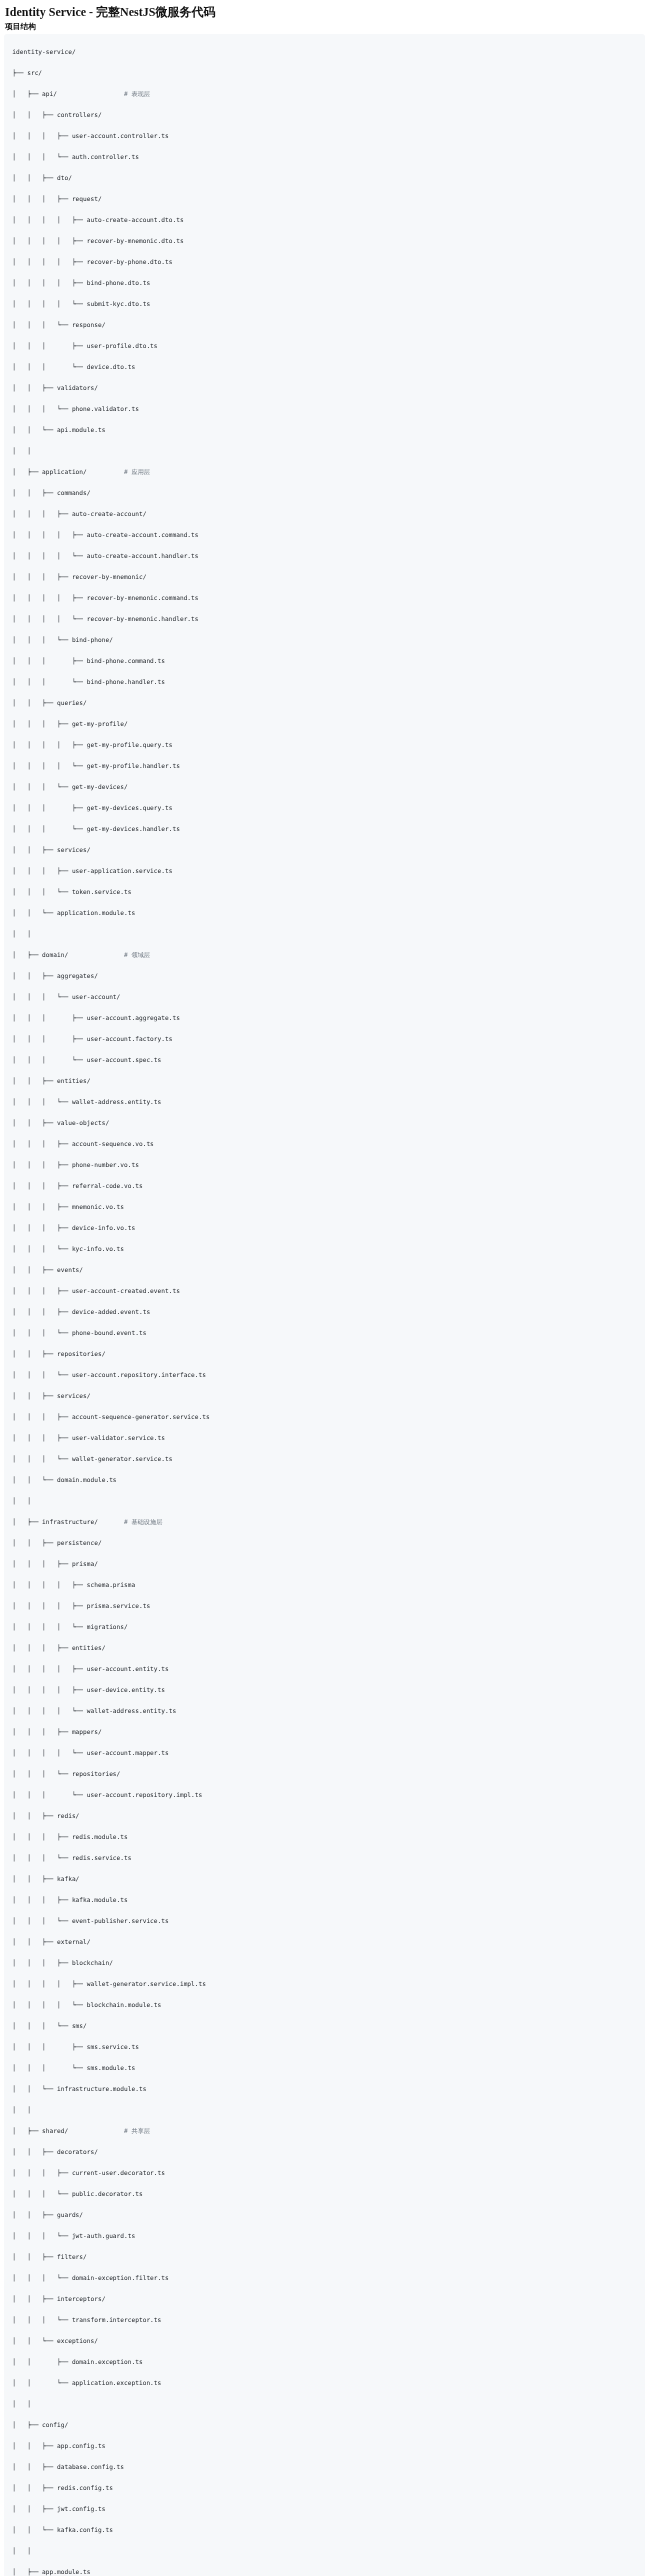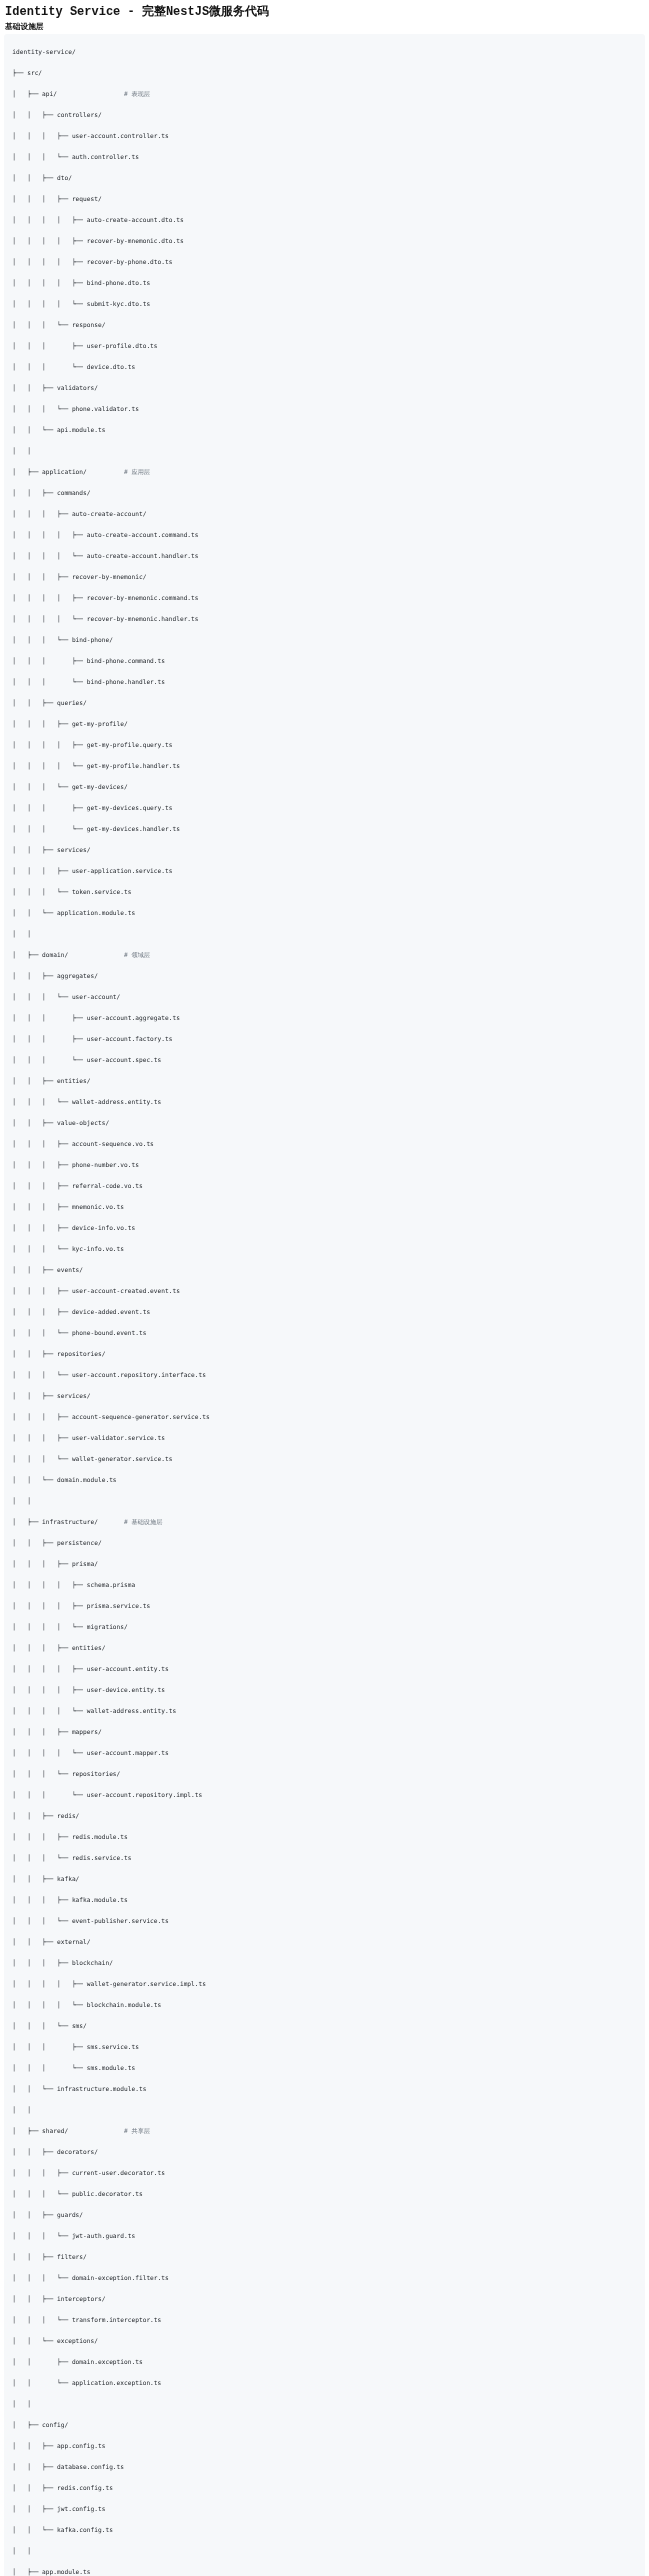--- a/index.html
+++ b/index.html
@@ -11,21 +11,21 @@
     --lh:21px;
   }
   *{box-sizing:border-box;}
   html,body{margin:0;padding:0;background:var(--page-bg);}
   body{
     padding:5.2px 4.1px;
     width:649px;
     font-family:"Liberation Sans","DejaVu Sans",sans-serif;
   }
   h1{
-    font-family:Liberation Mono, monospace;
+    font-family:Liberation Serif, serif;
     font-weight:bold;
     font-size:12px;
     line-height:14.4px;
     color:var(--heading);
     margin:0 0 2.1px 1px;
   }
   h2{
     font-family:"Liberation Serif","DejaVu Serif",serif;
     font-weight:bold;
     font-size:7.7px;
@@ -46,21 +46,21 @@
     white-space:pre;
     height:var(--lh);
     line-height:var(--lh);
   }
   .tree-comment{color:var(--comment);}
 </style>
 </head>
 <body>
 
 <h1>Identity Service - 完整NestJS微服务代码</h1>
-<h2>基础设施层</h2>
+<h2>项目结构</h2>
 
 <div class="code-block">
     <div class="tree-line">identity-service/</div>
     <div class="tree-line">├── src/</div>
     <div class="tree-line">│   ├── api/                  <span class="tree-comment"># 表现层</span></div>
     <div class="tree-line">│   │   ├── controllers/</div>
     <div class="tree-line">│   │   │   ├── user-account.controller.ts</div>
     <div class="tree-line">│   │   │   └── auth.controller.ts</div>
     <div class="tree-line">│   │   ├── dto/</div>
     <div class="tree-line">│   │   │   ├── request/</div>

